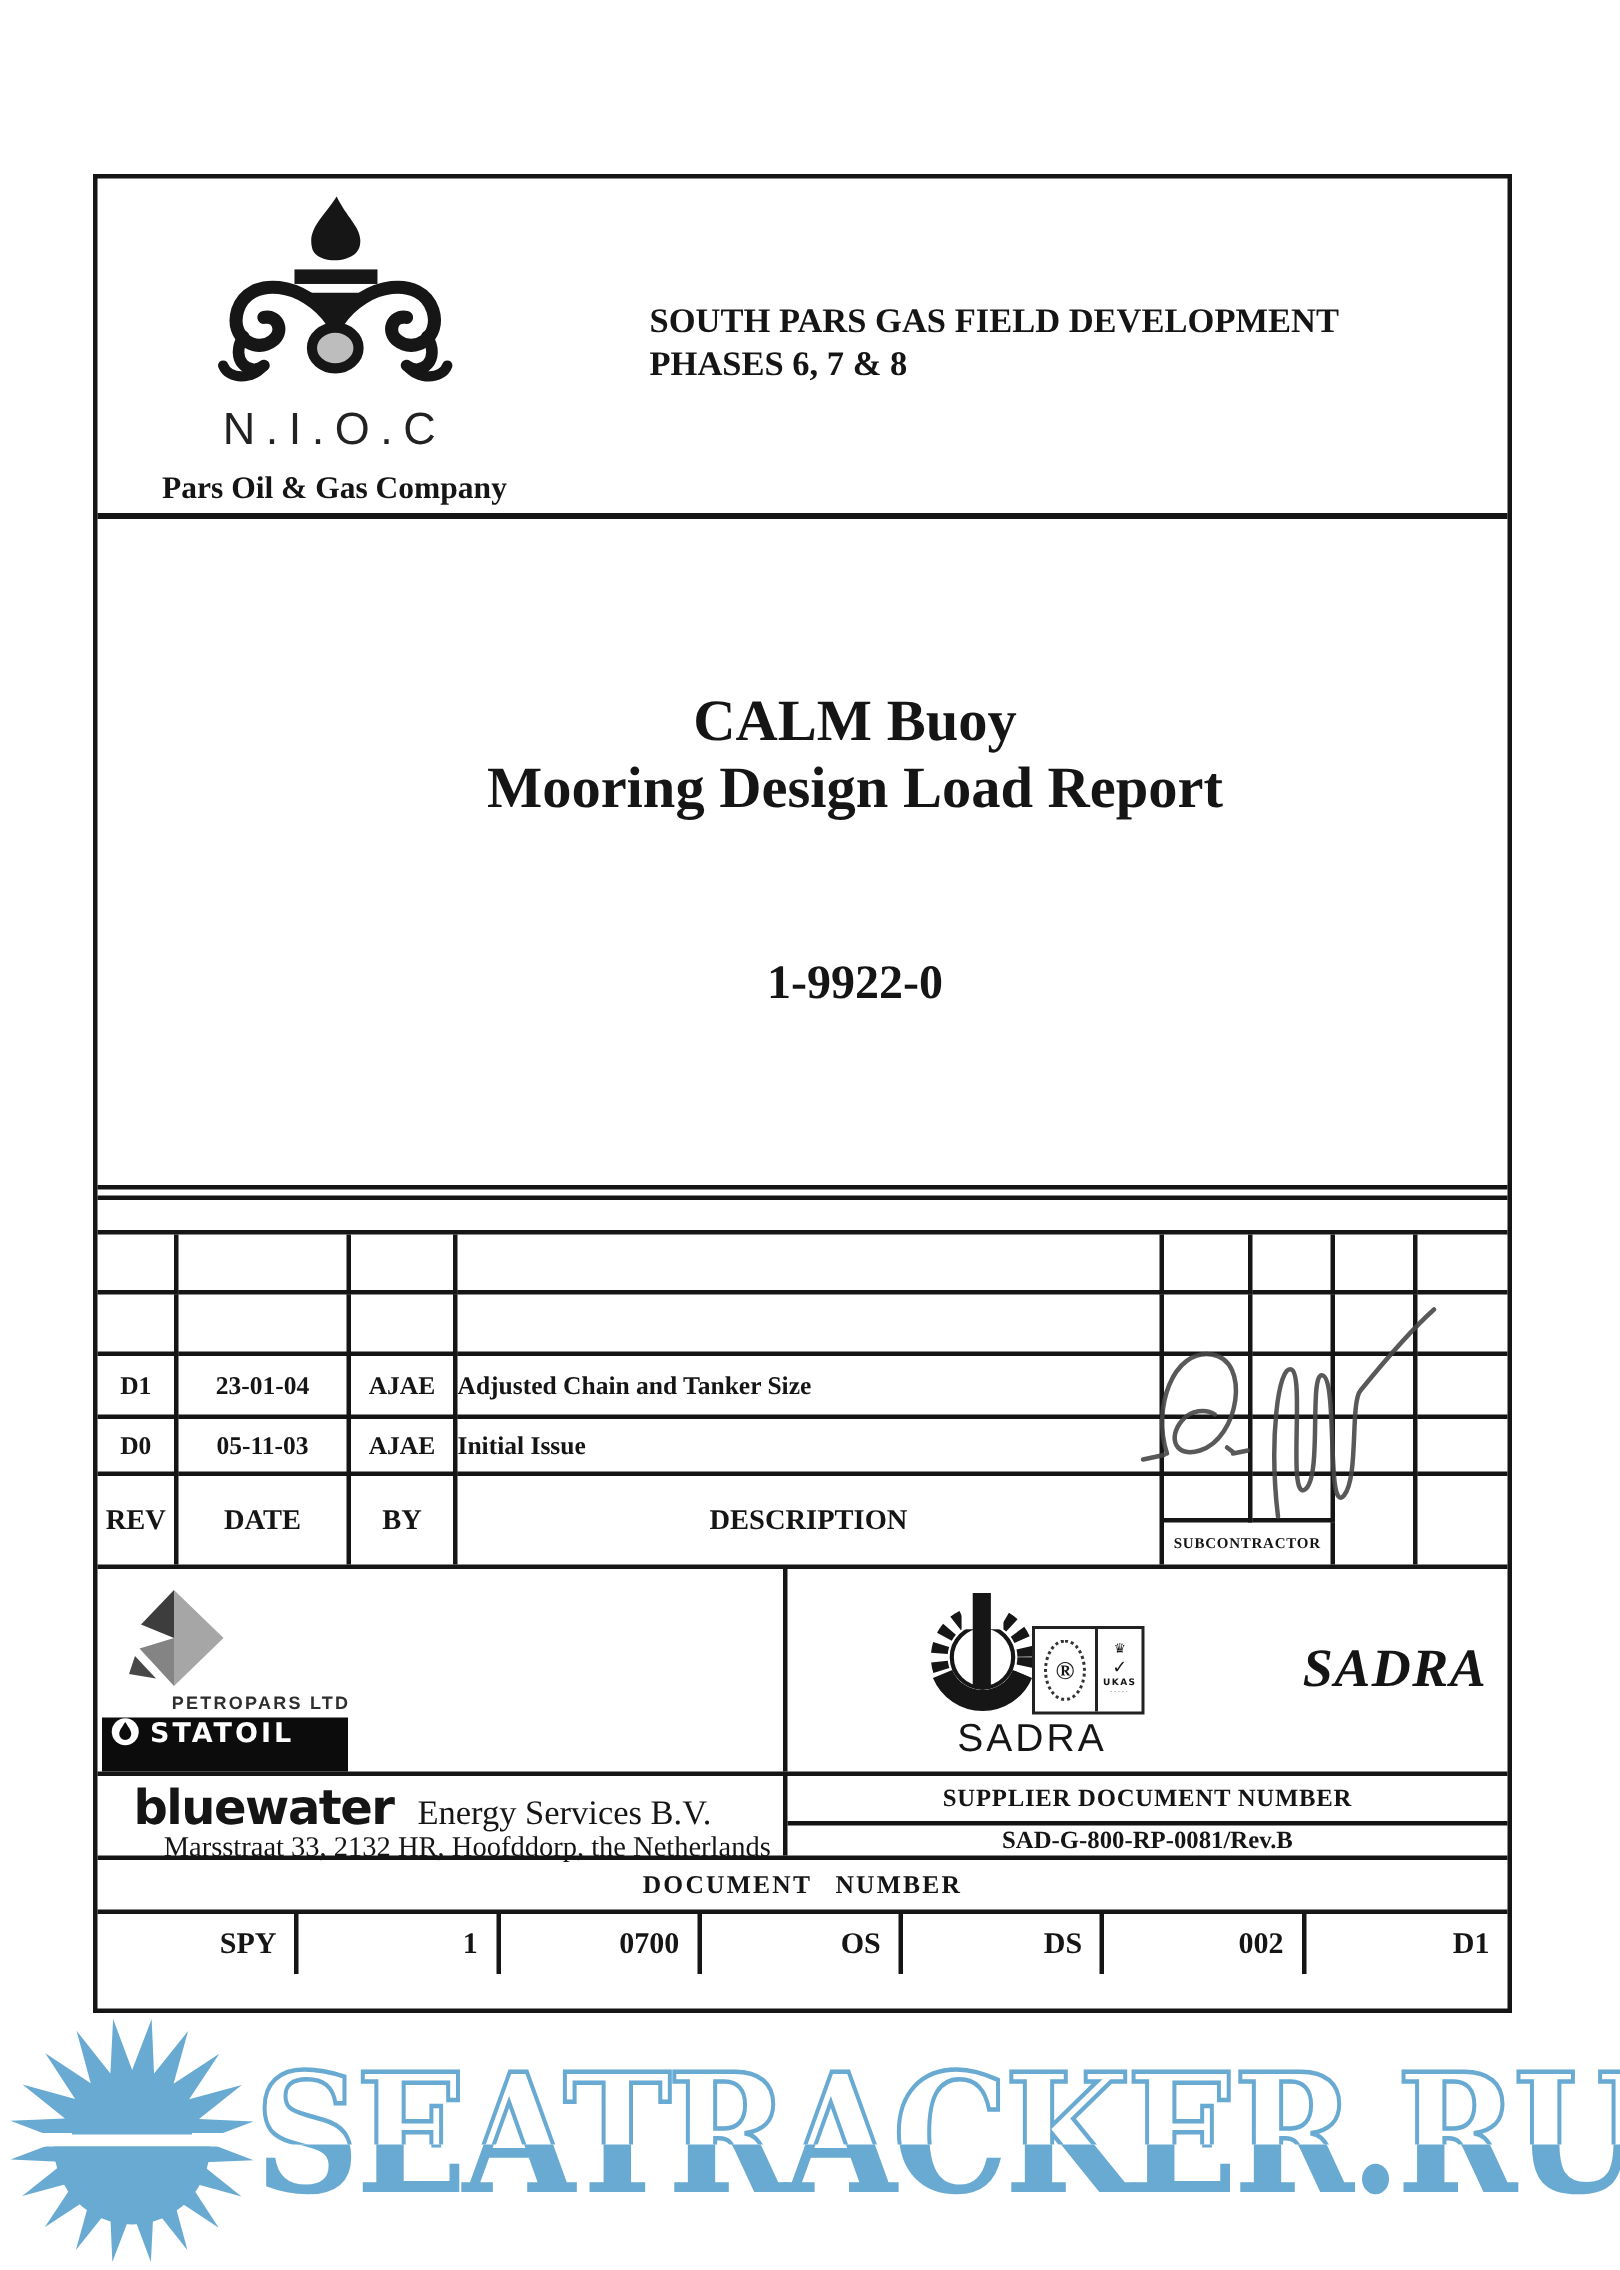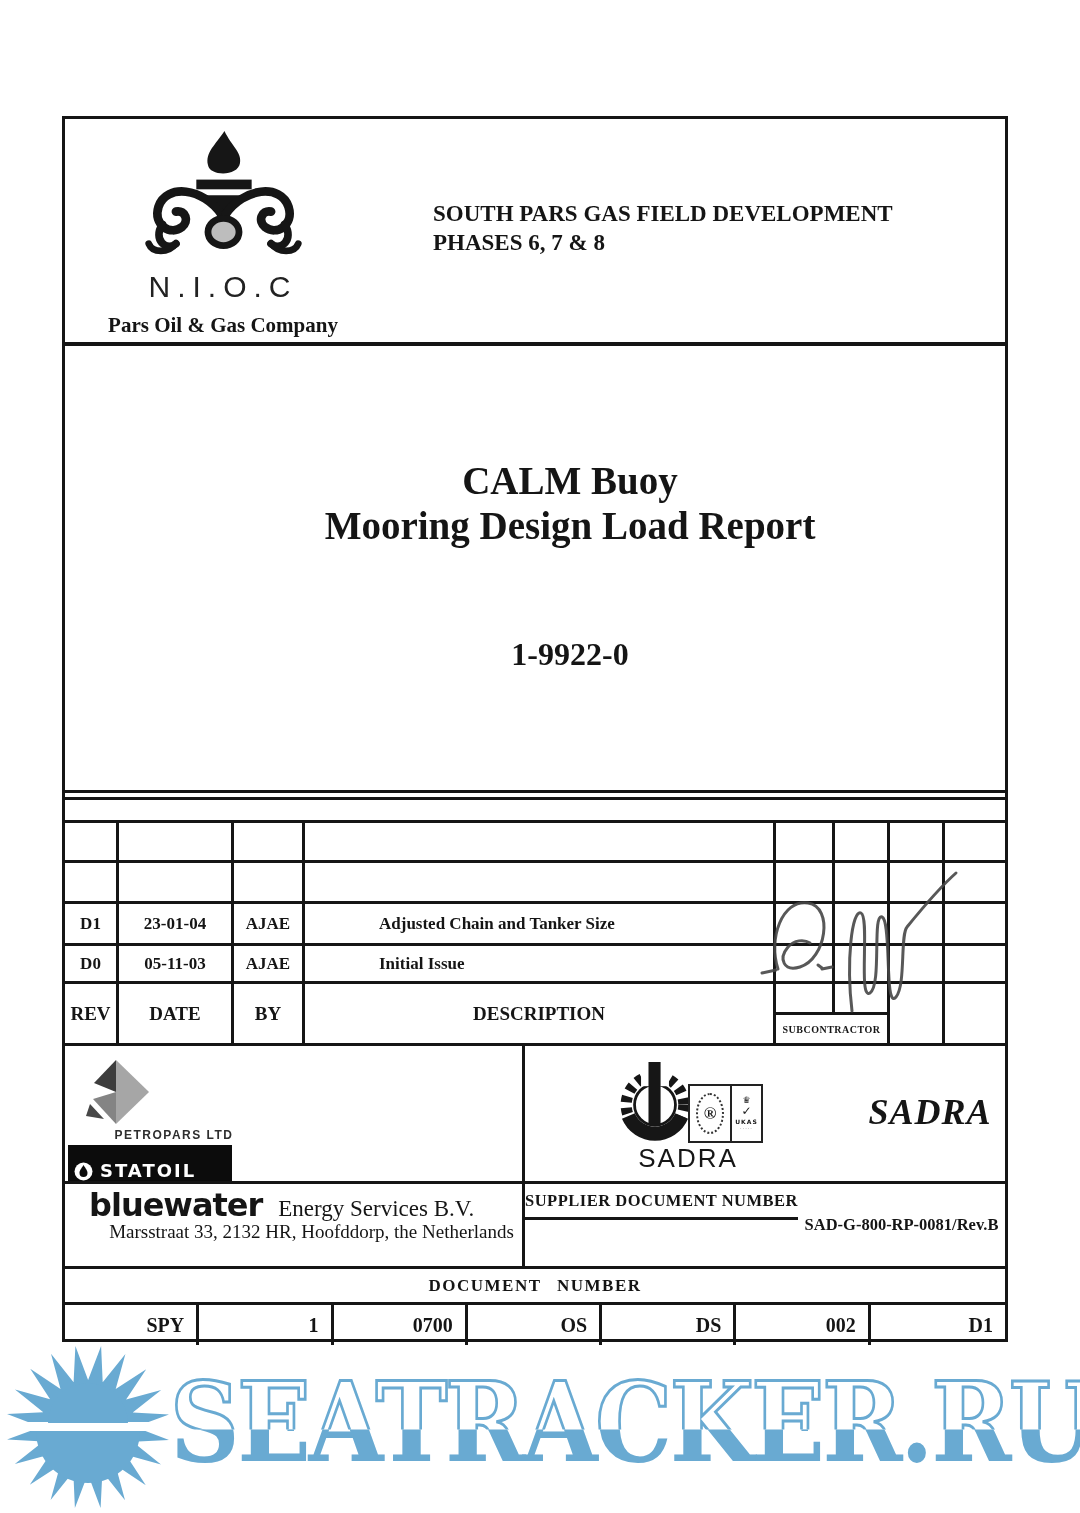--- a/index.html
+++ b/index.html
@@ -32,21 +32,21 @@
 
   
   .sec-rev{height:223px;border-bottom:3px solid #151515;position:relative;}
   .rev-grid{display:grid;width:100%;height:220px;
     grid-template-columns:54px 115px 71px 471px 59px 55px 55px 60px;
     grid-template-rows:40px 41px 42px 38px 31px 28px;}
   .cell{border-right:3px solid #151515;border-bottom:3px solid #151515;
     display:flex;align-items:center;justify-content:center;
     font-weight:bold;font-size:17px;}
   .cell.nr{border-right:none;}
-  .cell.desc{justify-content:flex-start;padding-left:74px;}
+  .cell.desc{justify-content:flex-start;}
   .cell.hdr{font-size:19px;}
   .a-rev{grid-area:5/1/7/2;border-bottom:none;}
   .a-date{grid-area:5/2/7/3;border-bottom:none;}
   .a-by{grid-area:5/3/7/4;border-bottom:none;}
   .a-desc{grid-area:5/4/7/5;border-bottom:none;}
   .a-s1a{grid-area:5/5/6/6;}
   .a-s1b{grid-area:5/6/6/7;}
   .a-s2{grid-area:6/5/7/7;border-bottom:none;font-size:10px;letter-spacing:0.5px;}
   .a-c3{grid-area:5/7/7/8;border-bottom:none;}
   .a-c4{grid-area:5/8/7/9;border-bottom:none;border-right:none;}
@@ -54,47 +54,47 @@
 
   
   .sec-logos{height:138px;border-bottom:3px solid #151515;display:flex;}
   .logos-left{width:460px;border-right:3px solid #151515;position:relative;}
   .logos-right{flex:1;position:relative;}
   .petro-logo{position:absolute;left:18px;top:12px;}
   .petro-label{position:absolute;left:4px;top:82px;width:210px;
     font-family:"Liberation Sans",sans-serif;font-weight:bold;font-size:12px;
     letter-spacing:1.5px;color:#2e2e2e;text-align:center;}
   .statoil{position:absolute;left:3px;top:99px;width:164px;height:36px;background:#0c0c0c;
-    display:flex;align-items:flex-end;padding-left:6px;}
+    display:flex;align-items:flex-start;padding-left:6px;}
   .statoil-text{color:#fff;font-family:"DejaVu Sans",sans-serif;font-weight:bold;
     font-size:18px;letter-spacing:2px;margin-left:7px;}
   .sadra-gear{position:absolute;left:88px;top:16px;}
   .sadra-caption{position:absolute;left:103px;top:97px;width:120px;text-align:center;
     font-family:"Liberation Sans",sans-serif;font-size:26px;letter-spacing:2px;color:#161616;}
   .cert{position:absolute;left:163px;top:38px;display:flex;width:75px;height:59px;border:2px solid #222;background:#fff;}
   .cert-l{width:42px;border-right:2px solid #222;display:flex;align-items:center;justify-content:center;}
   .cert-oval{width:28px;height:41px;border:2px dotted #333;border-radius:50%;
     display:flex;align-items:center;justify-content:center;font-size:17px;font-weight:bold;}
   .cert-r{flex:1;display:flex;flex-direction:column;align-items:center;justify-content:center;
     line-height:1.15;font-family:"DejaVu Sans",sans-serif;color:#161616;}
   .cert-crown{font-size:9px;}
   .cert-check{font-size:12px;font-weight:bold;}
   .cert-ukas{font-size:6px;font-weight:bold;letter-spacing:1px;}
   .cert-dots{font-size:5px;color:#555;letter-spacing:1px;}
   .sadra-wordmark{position:absolute;left:330px;top:45px;width:150px;text-align:center;
     font-weight:bold;font-style:italic;font-size:36px;letter-spacing:1px;}
 
   
-  .sec-bw{height:85px;border-bottom:3px solid #151515;display:flex;}
+  .sec-bw{height:56px;border-bottom:3px solid #151515;display:flex;}
   .bw-left{width:460px;border-right:3px solid #151515;padding-top:2px;}
   .bw-line1{padding-left:24px;white-space:nowrap;}
   .bw-name{font-family:"DejaVu Sans",sans-serif;font-weight:bold;font-size:32px;letter-spacing:-1px;}
   .bw-desc{font-size:23px;margin-left:12px;}
   .bw-addr{font-size:19px;text-align:center;padding-left:36px;margin-top:-3px;white-space:nowrap;}
-  .bw-right{flex:1;display:flex;flex-direction:row;}
+  .bw-right{flex:1;display:flex;flex-direction:column;}
   .sdn-label{height:36px;border-bottom:3px solid #151515;display:flex;align-items:center;justify-content:center;
     font-weight:bold;font-size:16.5px;letter-spacing:0.5px;}
   .sdn-value{flex:1;display:flex;align-items:center;justify-content:center;font-weight:bold;font-size:16.5px;}
 
   
   .sec-docnum{height:36px;border-bottom:3px solid #151515;display:flex;align-items:center;justify-content:center;
     font-weight:bold;font-size:17px;letter-spacing:1.5px;word-spacing:10px;}
   .sec-codes{height:40px;display:grid;grid-template-columns:repeat(7,1fr);}
   .code-cell{border-right:3px solid #151515;display:flex;align-items:center;justify-content:flex-end;
     padding-right:12px;font-weight:bold;font-size:20px;}

